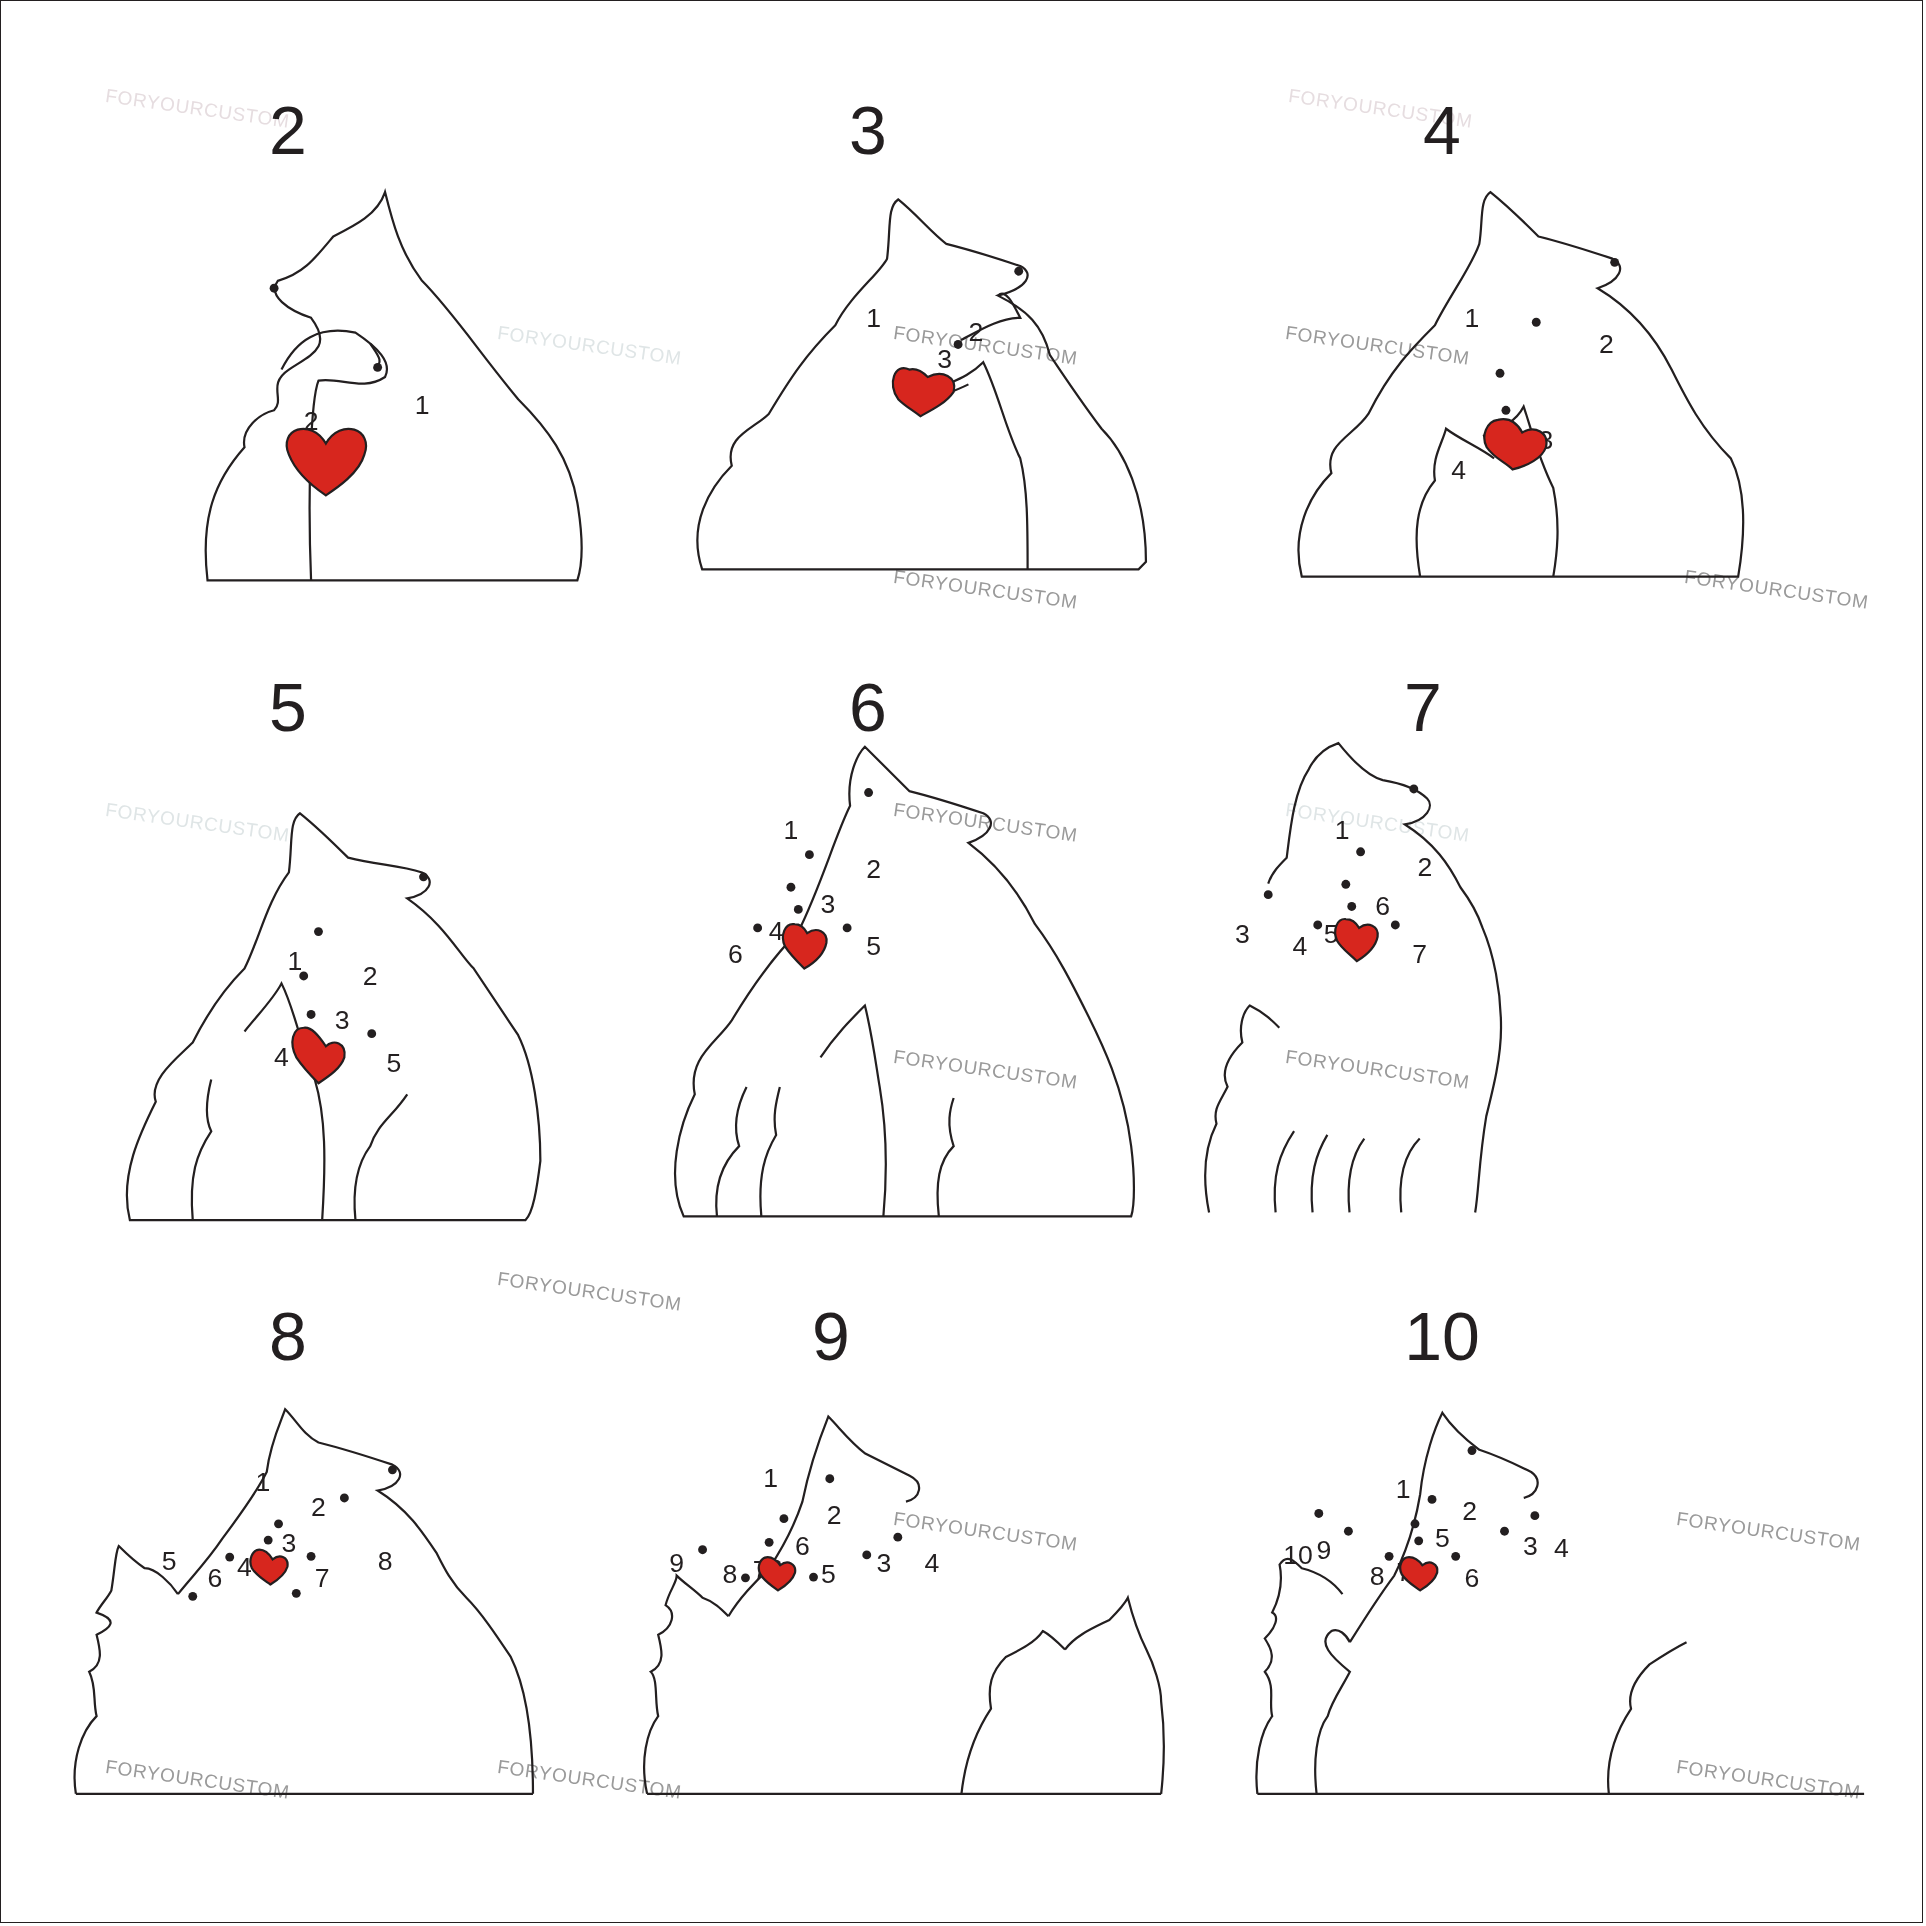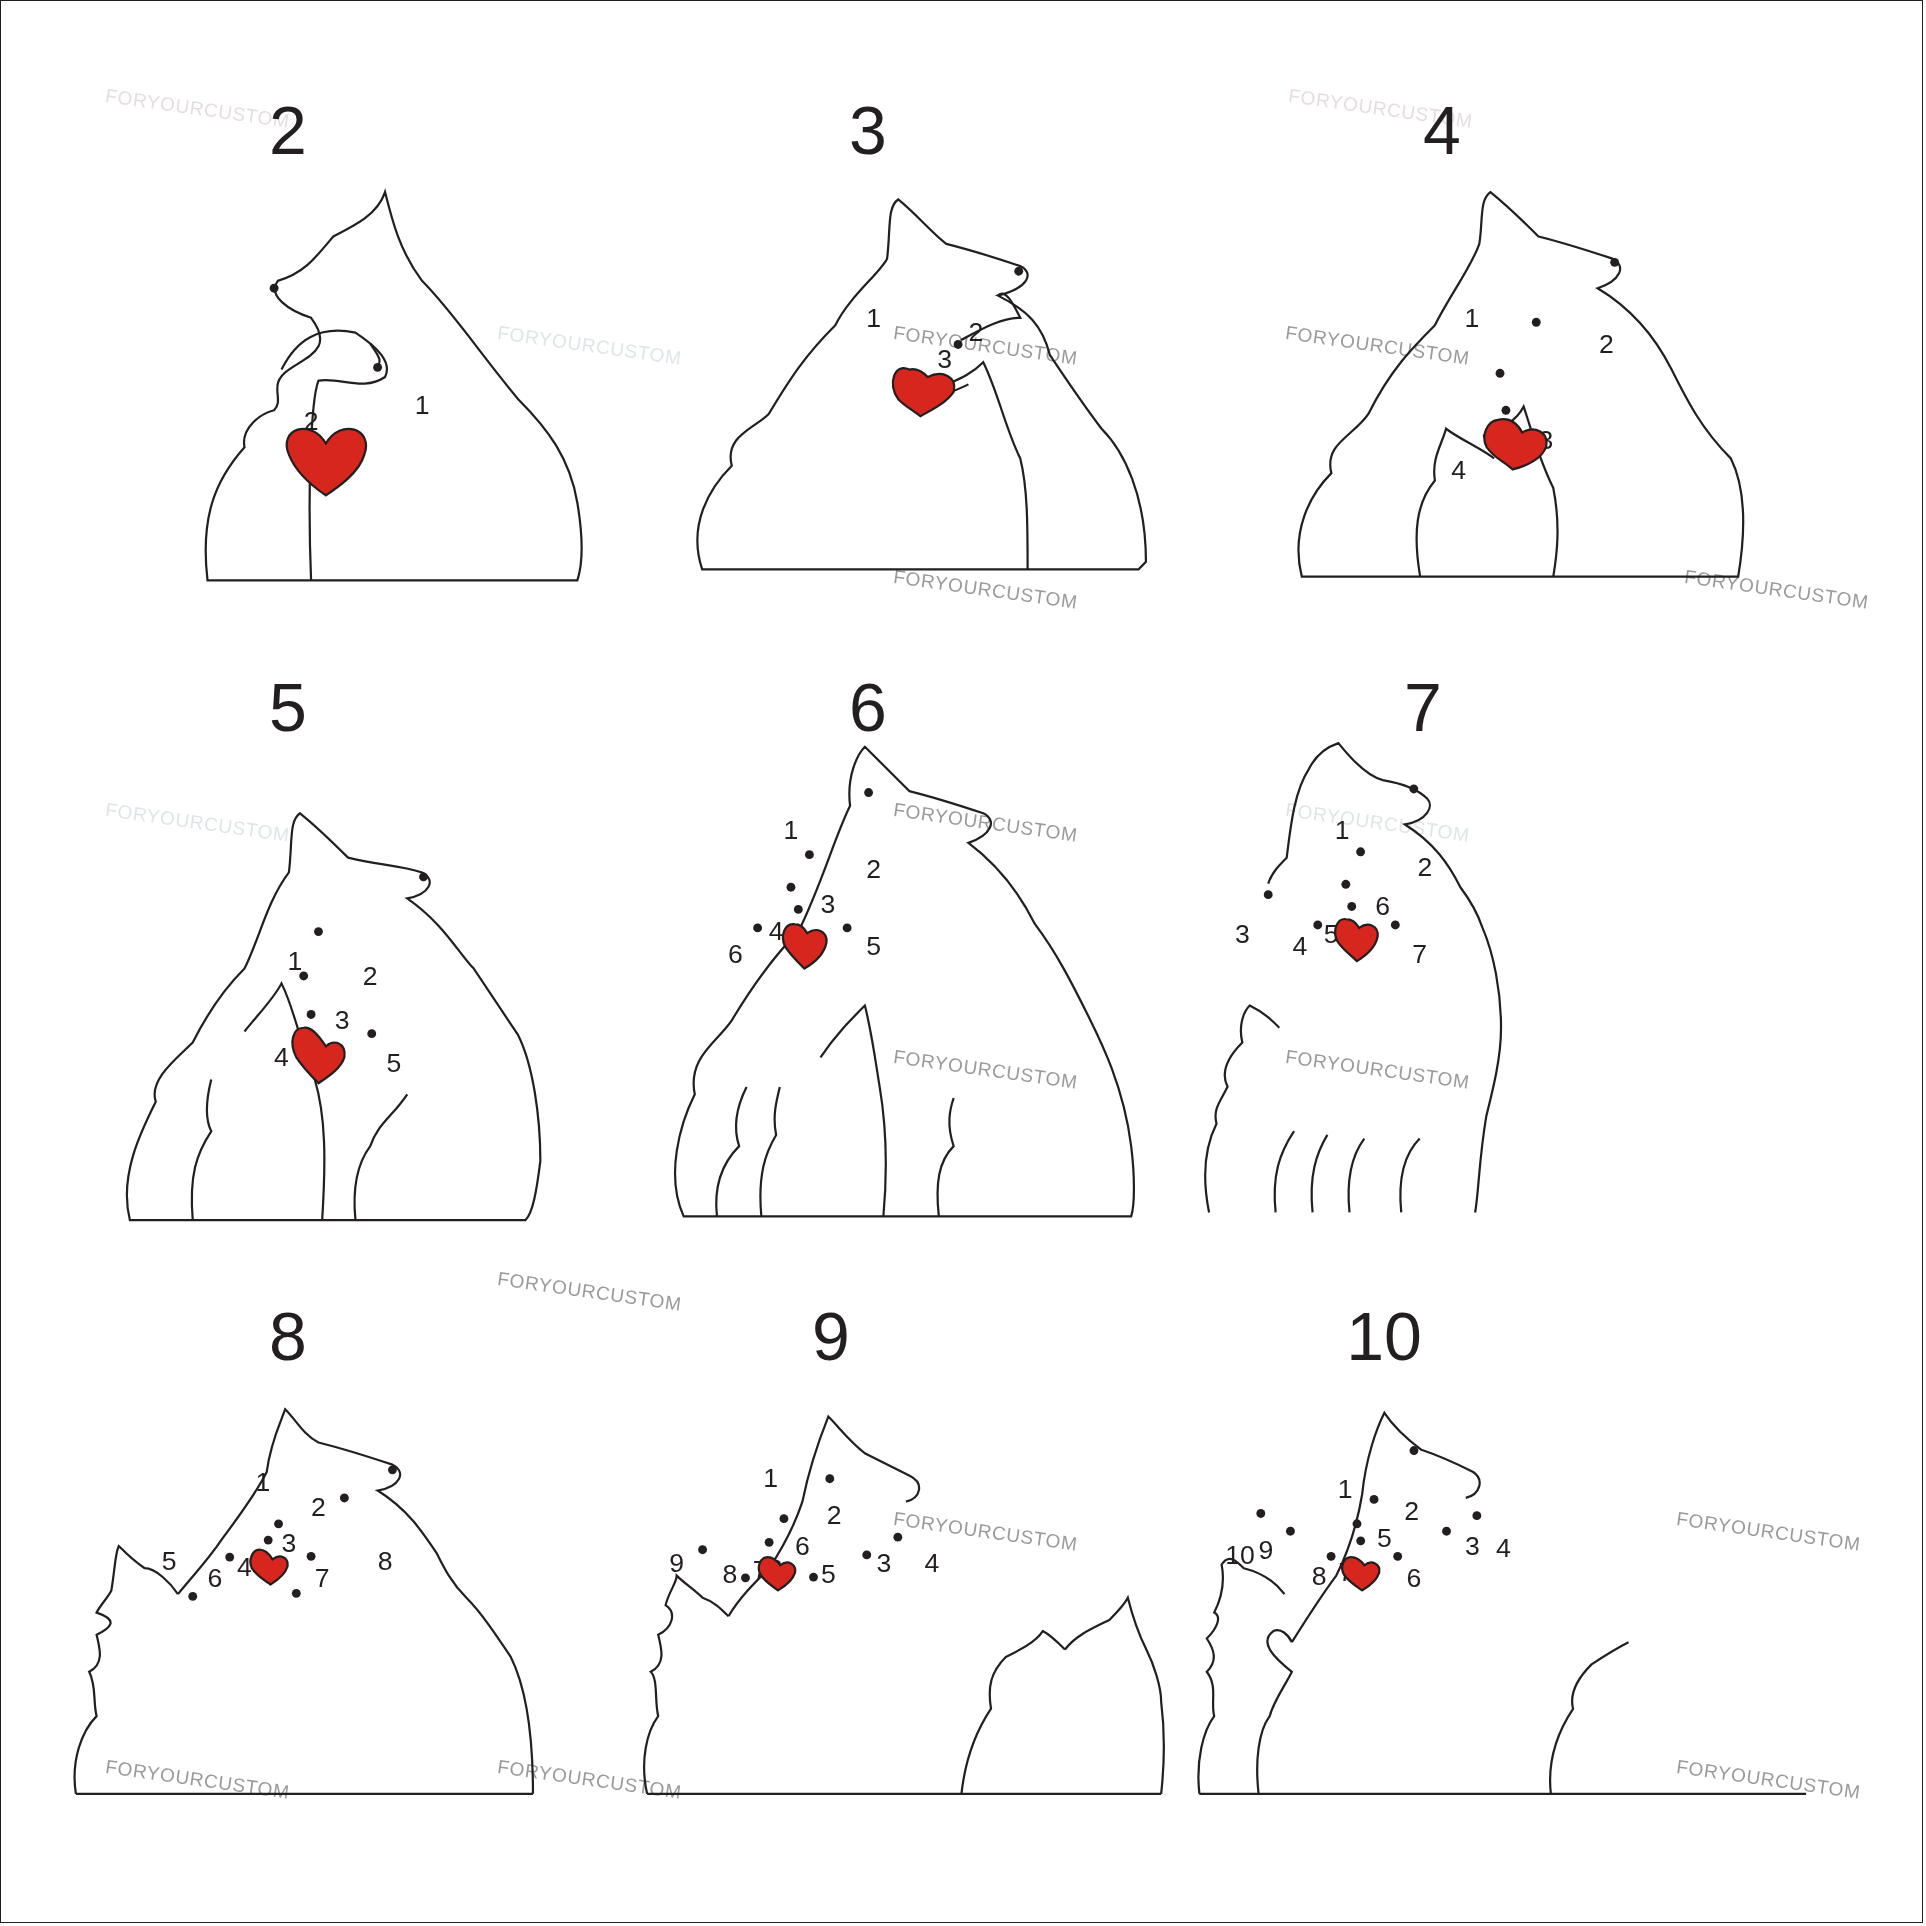--- a/index.html
+++ b/index.html
@@ -223,21 +223,21 @@
     <text class="member-label" x="390" y="385">4</text>
     <text class="member-label" x="250" y="400">5</text>
     <text class="member-label" x="215" y="362">6</text>
     <text class="member-label" x="158" y="395">7</text>
     <text class="member-label" x="117" y="400">8</text>
     <text class="member-label" x="45" y="385">9</text>
     <path d="M178 365 C168 365 163 378 168 388 C173 397 182 403 192 410 C202 404 212 396 215 386 C217 374 205 368 195 376 C190 369 184 365 178 365 Z" fill="#d7261e" stroke="#231f20" stroke-width="3"></path>
   </svg>
 </div>
 
-<div class="cell" style="left:1192px;top:1287px;">
+<div class="cell" style="left:1250px;top:1287px;">
   <div class="cell-title" style="left:-129px;top:15px;">10</div>
   <svg width="677" height="592" viewBox="0 0 915 800">
     <g fill="none" stroke="#231f20" stroke-width="3">
       <path d="M10 685 C5 640 15 600 30 580 C25 560 35 540 20 520 C35 505 30 490 20 475 C35 460 40 445 30 440 C40 420 45 400 40 375 C50 360 60 370 70 380 C90 385 110 395 125 415"></path>
       <path d="M90 685 C85 640 90 600 105 580 C110 560 125 540 135 520 C110 500 90 480 110 465 C120 460 130 470 135 480"></path>
       <path d="M135 480 C160 440 180 410 195 390 C215 350 225 310 230 280 C235 230 250 190 260 170 C270 185 290 205 310 220 C340 230 360 240 380 250 C395 260 390 280 370 285"></path>
       <path d="M485 685 C480 640 495 600 515 570 C510 550 520 530 540 510 C555 500 570 490 590 480"></path>
       <path d="M10 685 L830 685"></path>
     </g>
     <circle cx="300" cy="221" r="6" fill="#231f20"></circle>

